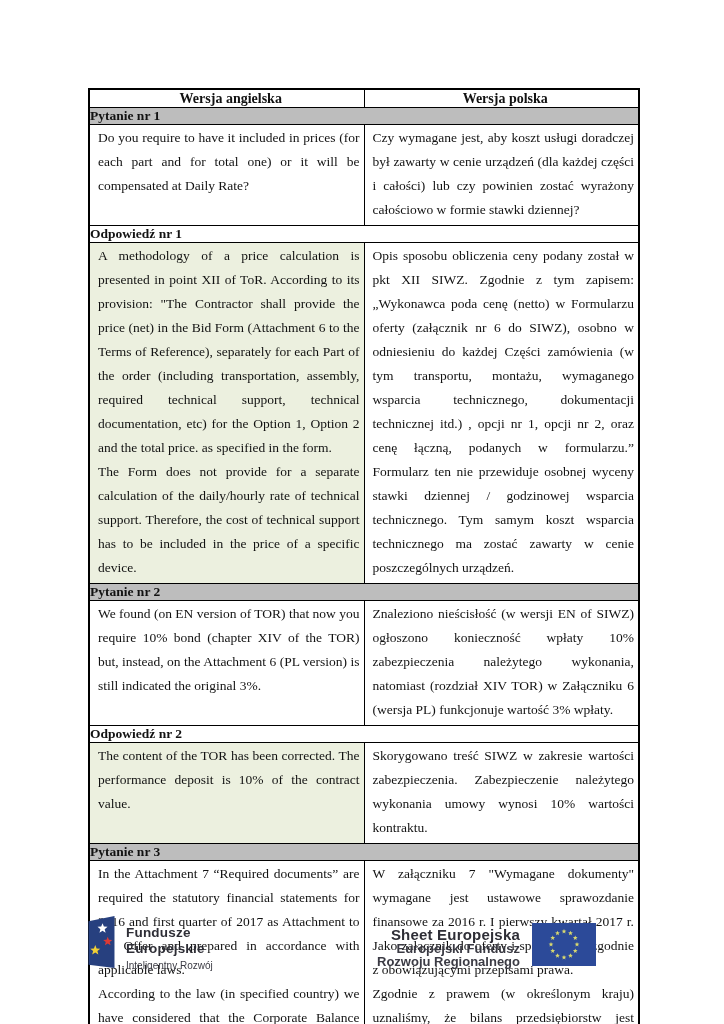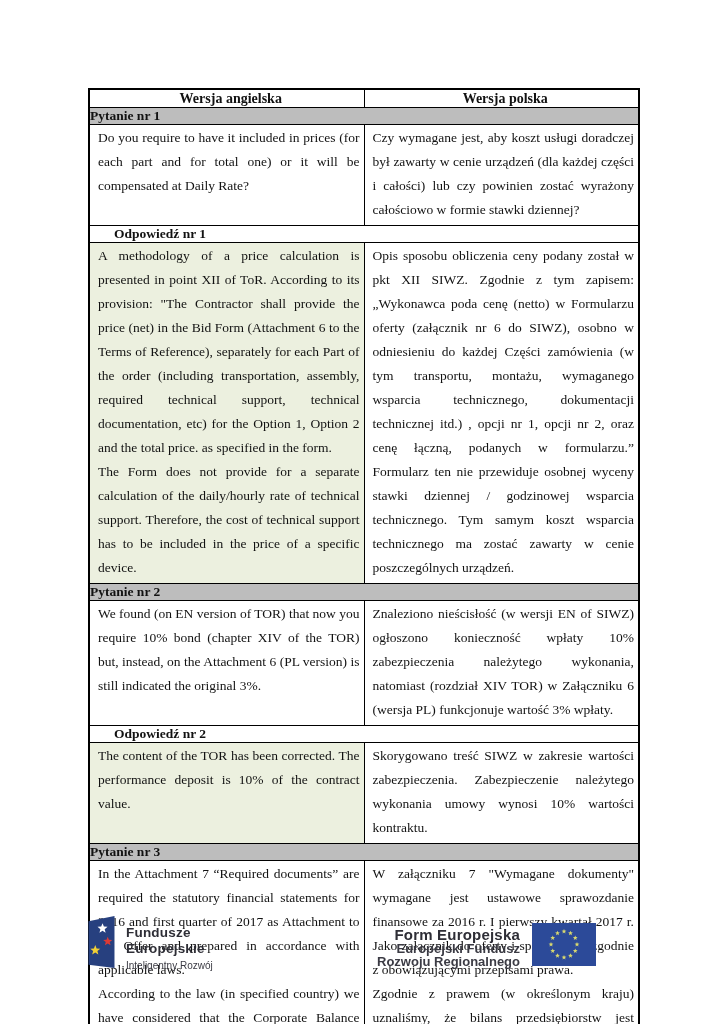--- a/index.html
+++ b/index.html
@@ -38,21 +38,21 @@
     background: #ffffff;
   }
   .band td {
     font-weight: bold;
     text-align: left;
     font-size: 13.5px;
     line-height: 16px;
     padding: 0;
   }
   .band.gray td { background: var(--band-gray, #bdbdbd); }
-  .band.white td { background: #ffffff; padding-left: 24px; }
+  .band.white td { background: #ffffff; }
   .cell {
     font-size: 13.5px;
     line-height: 24px;
     text-align: justify;
     padding: 1px 4px 3px 4px;
     white-space: pre-line;
     background: #ffffff;
   }
   .cell.green { background: var(--answer-green, #ecf0df); }
 
@@ -172,21 +172,21 @@
       </svg>
       <div>
         <div class="fe-title">Fundusze
 Europejskie</div>
         <div class="fe-sub">Inteligentny Rozwój</div>
       </div>
     </div>
 
     <div class="logo-right">
       <div class="eu-text">
-        <div class="eu-title">Form Europejska</div>
+        <div class="eu-title">Sheet Europejska</div>
         <div class="eu-line">Europejski Fundusz</div>
         <div class="eu-line">Rozwoju Regionalnego</div>
       </div>
       <svg width="64" height="43" viewBox="0 0 64 43">
         <rect x="0" y="0" width="64" height="43" fill="#2c4a99"></rect>
         <use href="#star-shape" fill="#d9d96e" transform="translate(32,8.5) scale(1.15)"></use>
         <use href="#star-shape" fill="#d9d96e" transform="translate(38.5,10.24) scale(1.15)"></use>
         <use href="#star-shape" fill="#d9d96e" transform="translate(43.26,15) scale(1.15)"></use>
         <use href="#star-shape" fill="#d9d96e" transform="translate(45,21.5) scale(1.15)"></use>
         <use href="#star-shape" fill="#d9d96e" transform="translate(43.26,28) scale(1.15)"></use>

